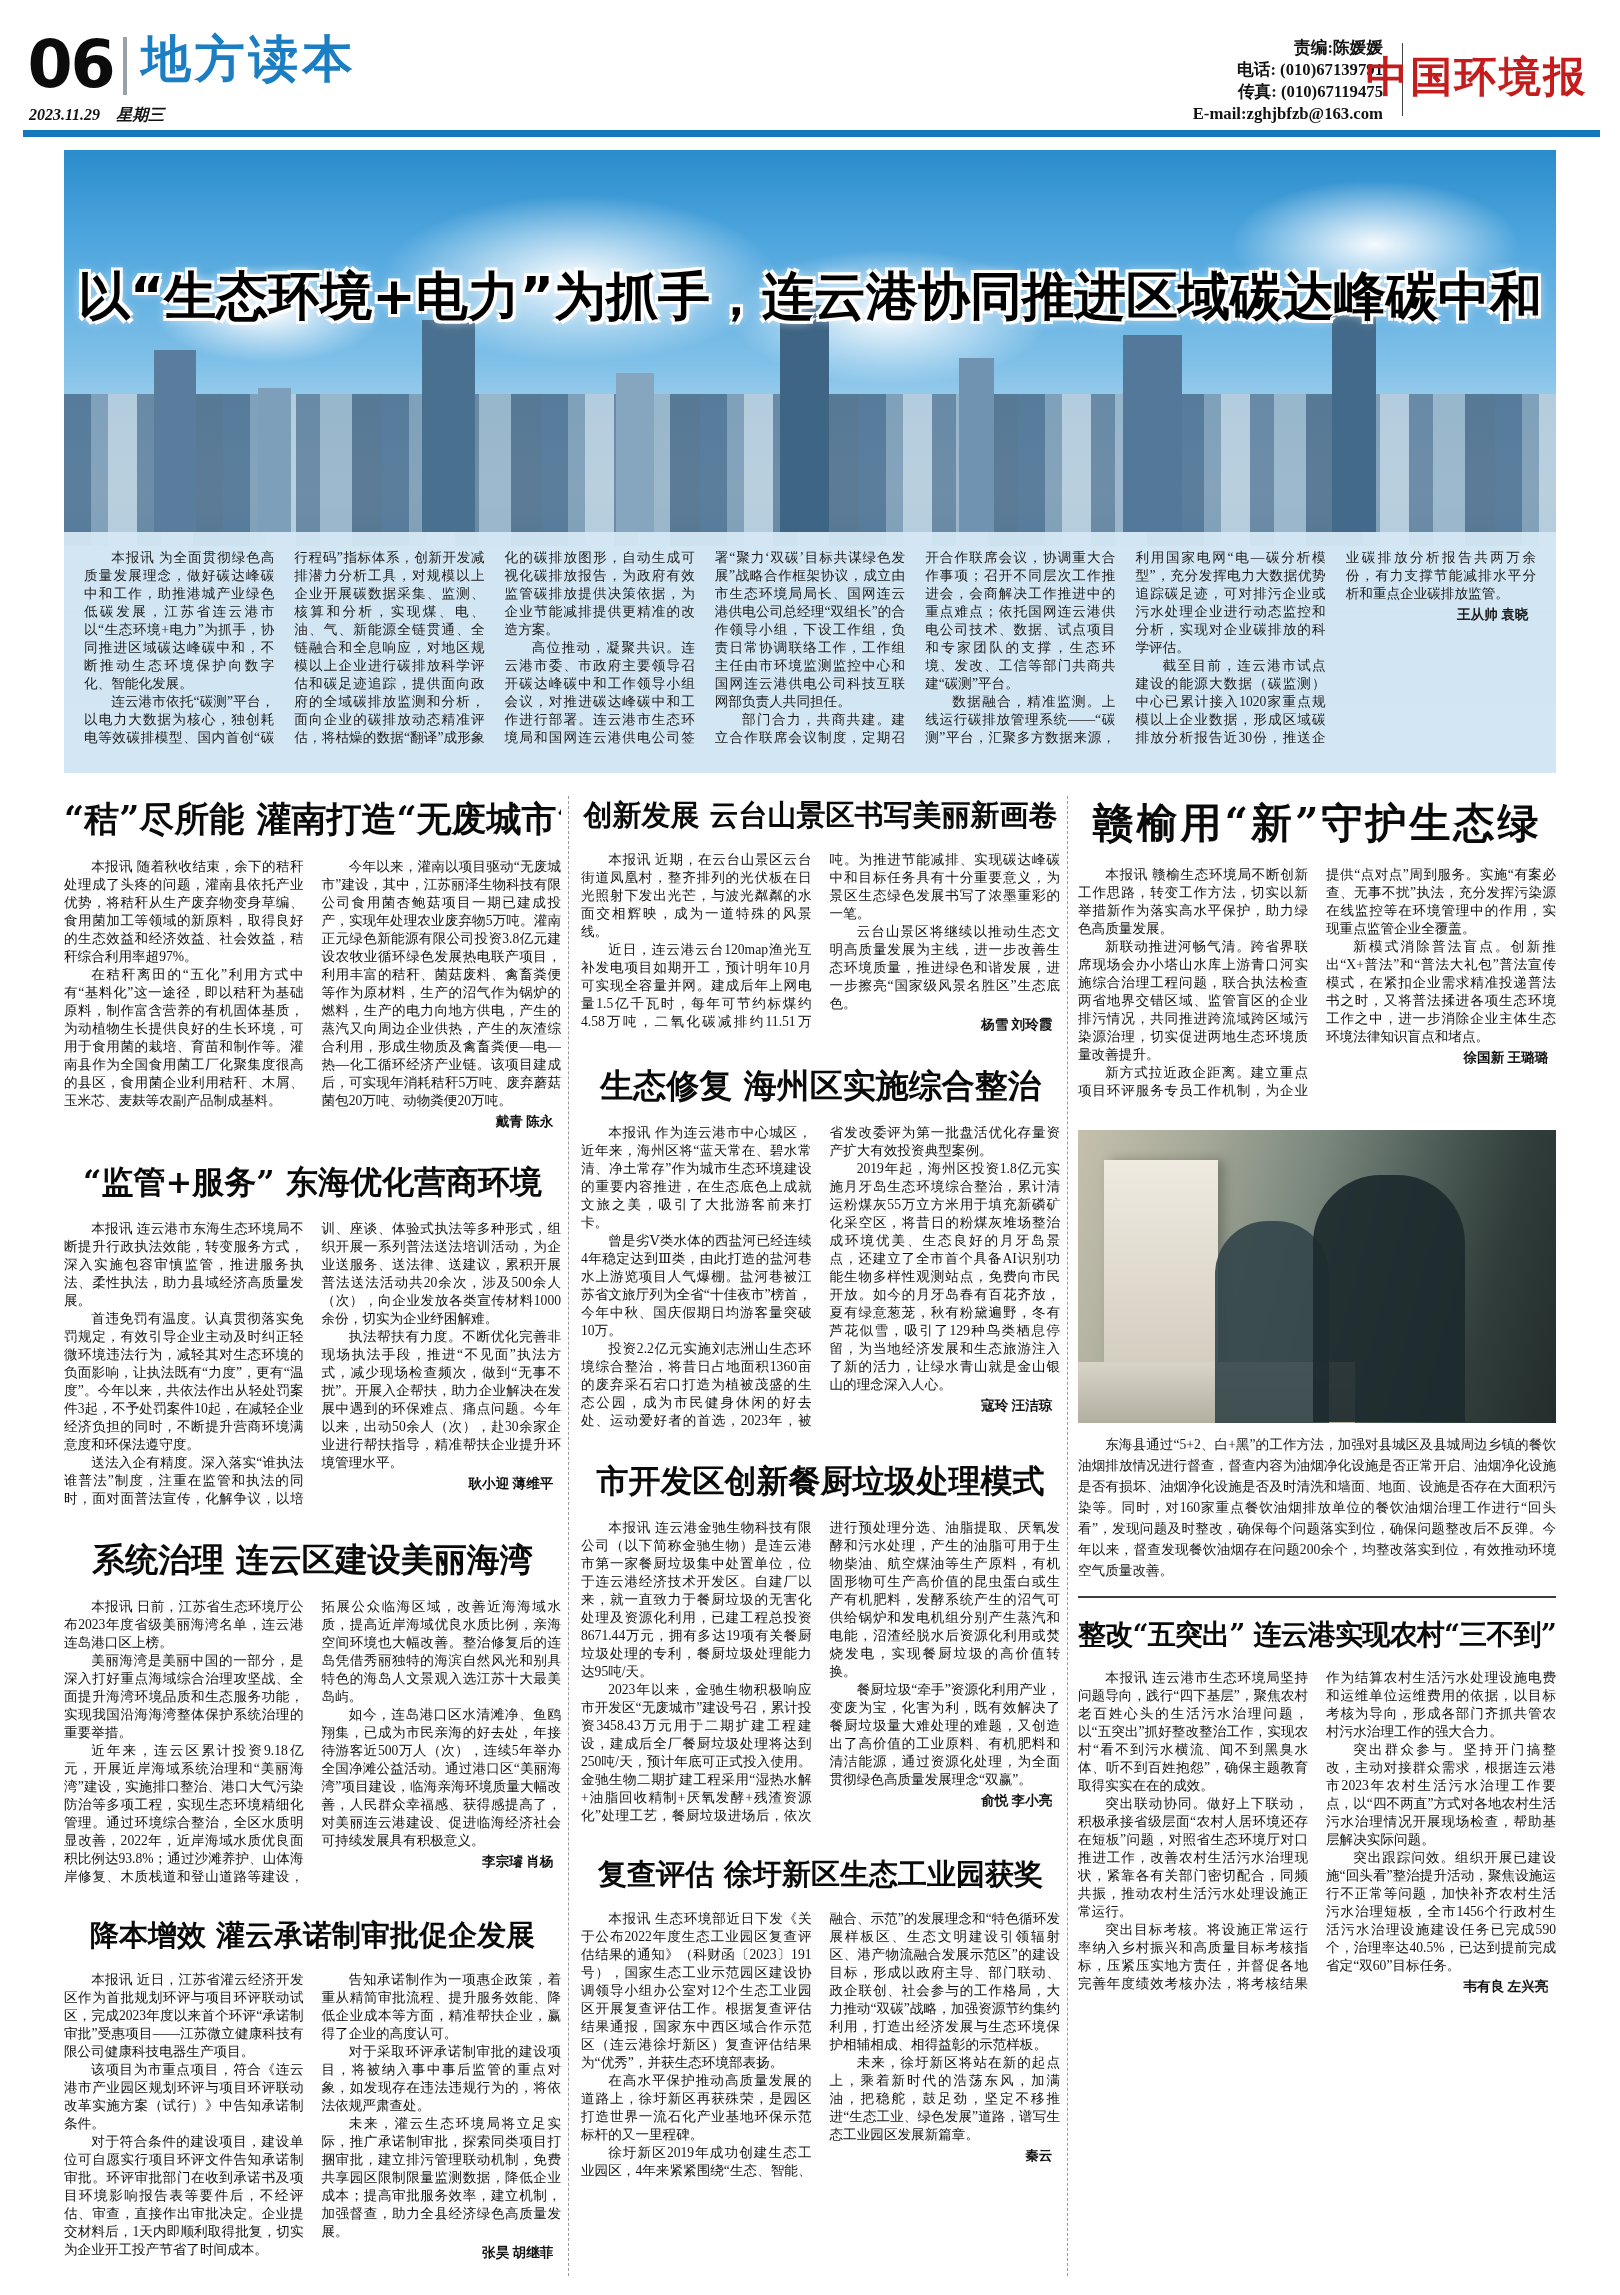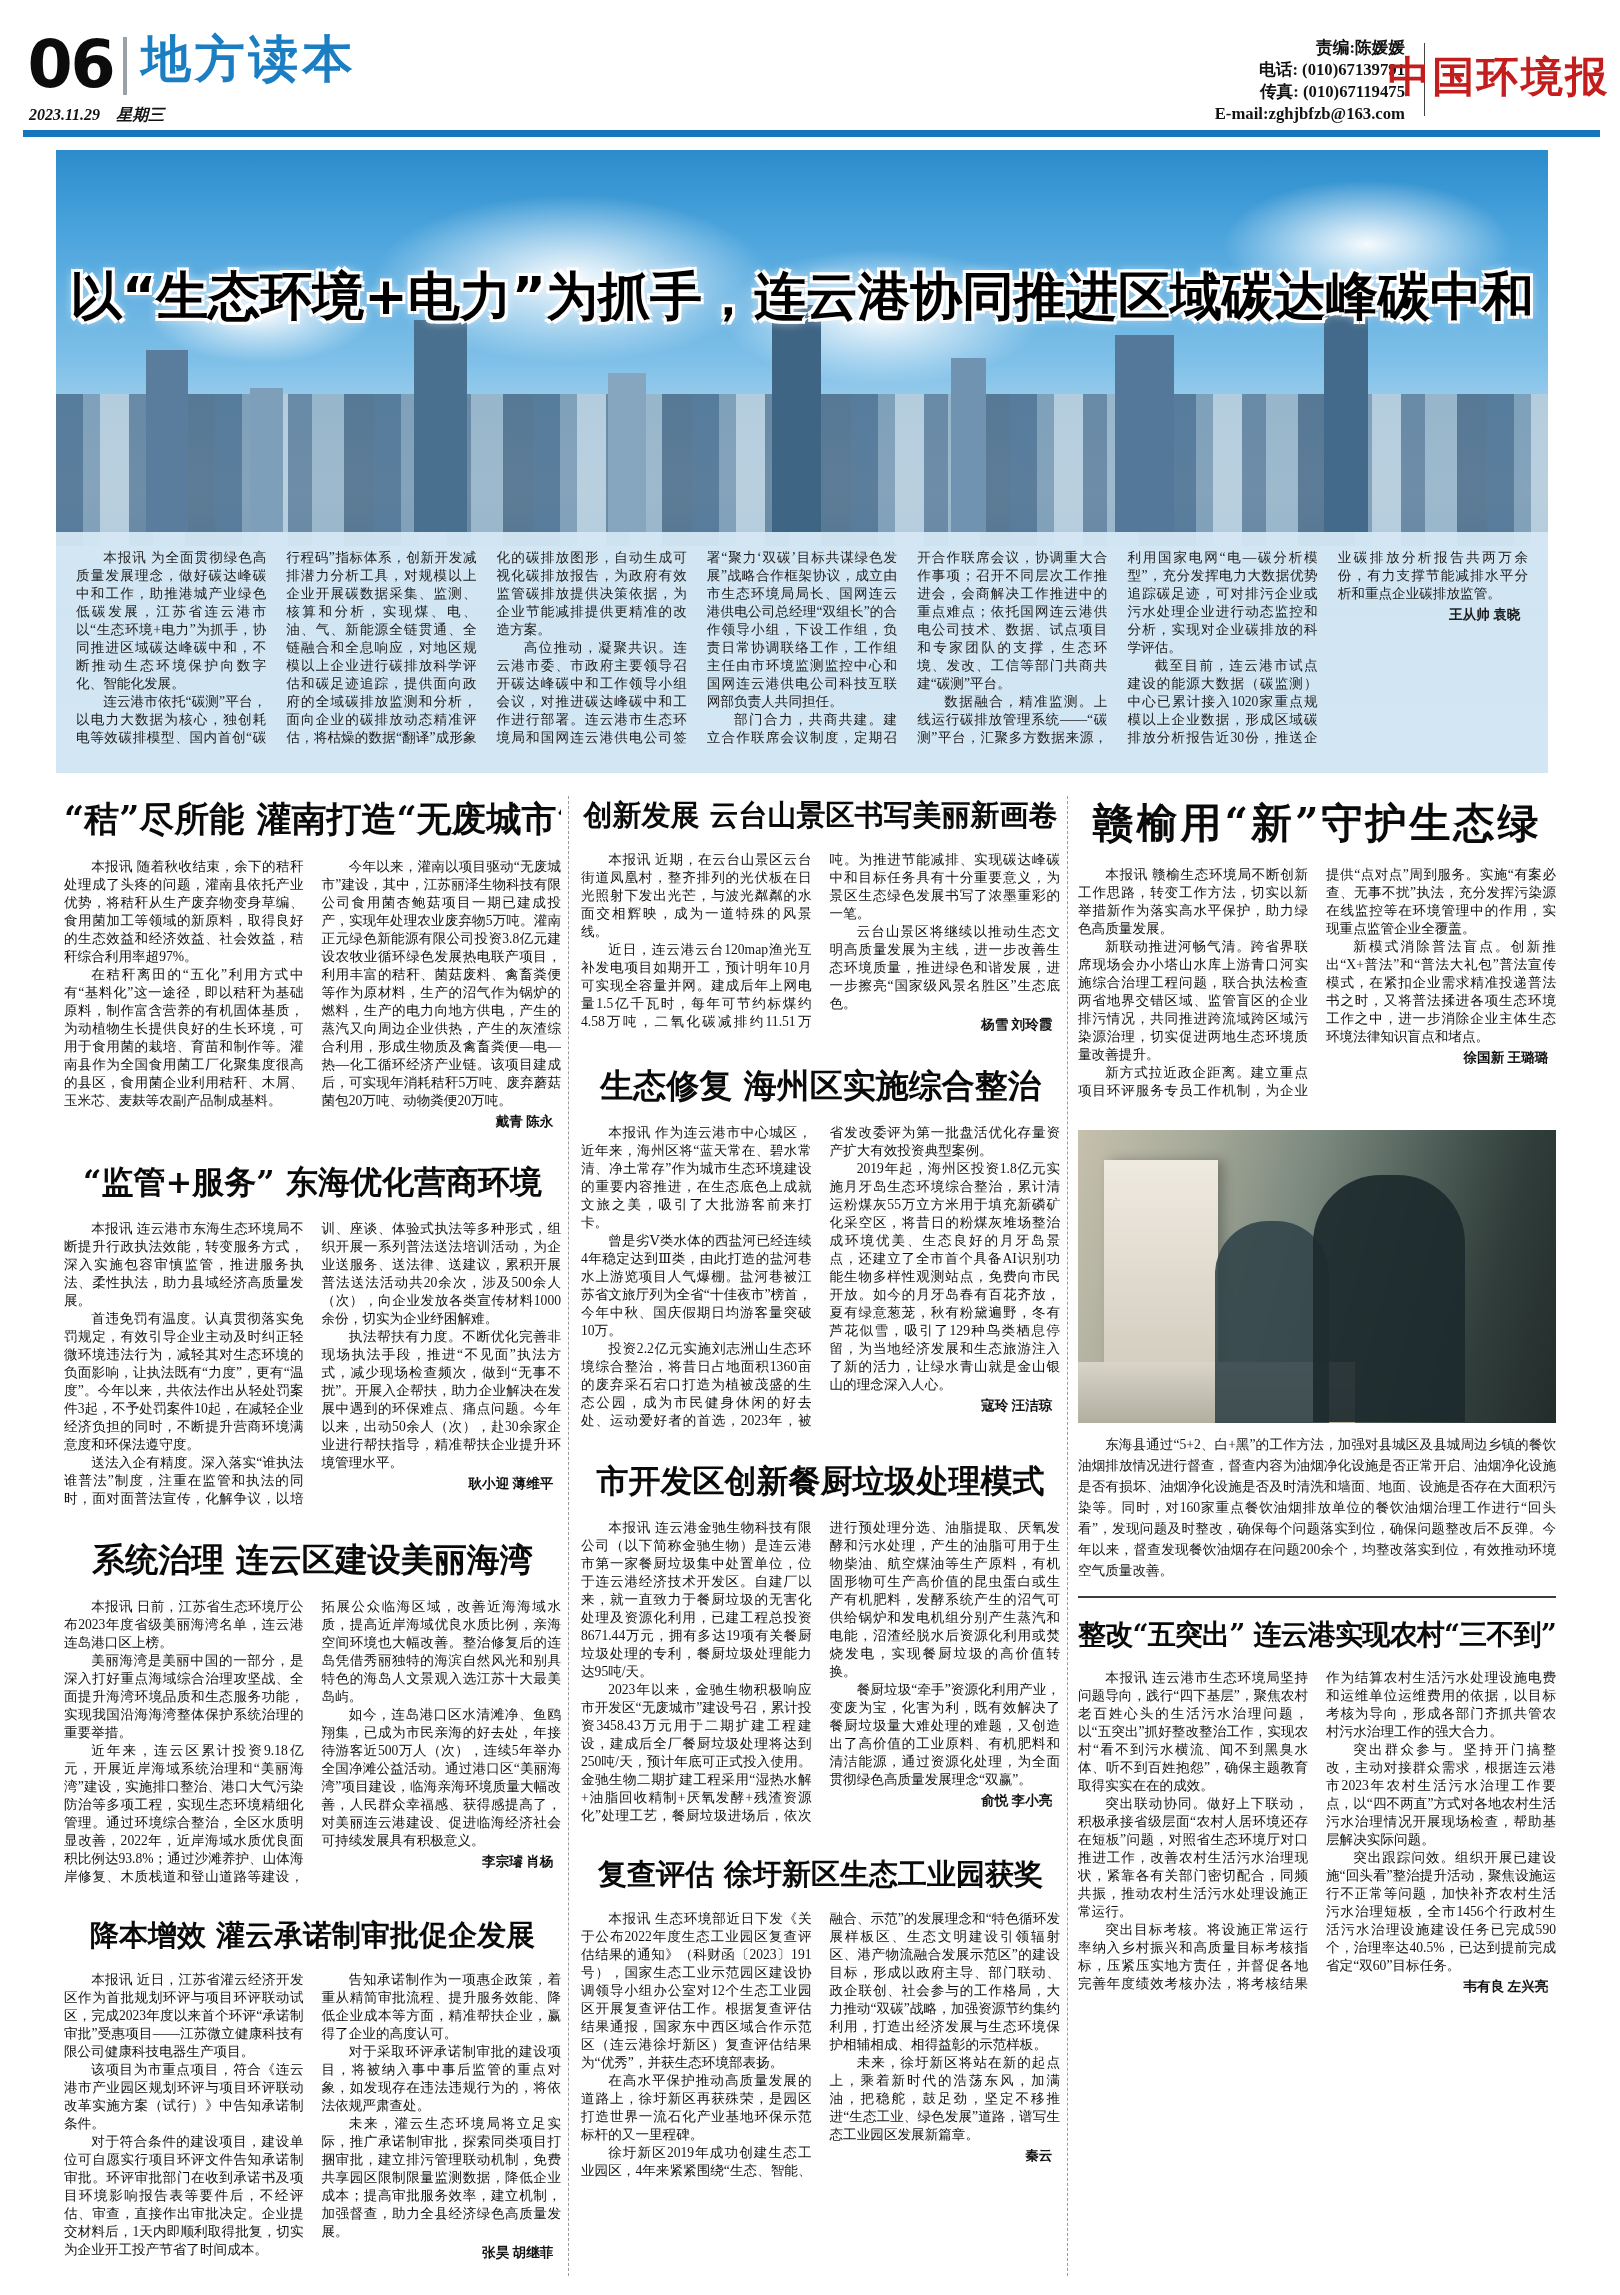--- a/index.html
+++ b/index.html
@@ -1,35 +1,35 @@
 <!DOCTYPE html>
 <html style="font-size:12px"><head>
 <meta charset="utf-8">
 <style>
   html,body{margin:0;padding:0;background:#e8e8e8;}
   .page{position:relative;width:1621px;height:2295px;background:#ffffff;overflow:hidden;
         font-family:"Liberation Serif","DejaVu Serif",serif;color:#121212;}
 
   
-  .hdr{position:absolute;left:23px;top:20px;right:10px;height:106px;}
+  .hdr{position:absolute;left:23px;top:20px;right:32px;height:106px;}
   .page-num{position:absolute;left:4.5px;top:12px;font-family:"DejaVu Sans","Liberation Sans",sans-serif;
             font-weight:900;font-size:65px;line-height:1;letter-spacing:-2.3px;color:#0c0c0c;}
   .hdr-rule{position:absolute;left:100px;top:16.7px;width:3.8px;height:58px;background:#9aa2a8;}
   .section-name{position:absolute;left:118px;top:13.6px;font-family:"DejaVu Sans","Liberation Sans",sans-serif;
             font-weight:900;font-size:50px;line-height:1;color:#1b7ec2;letter-spacing:3.8px;}
   .date-line{position:absolute;left:6px;top:85px;font-weight:700;font-size:16px;font-style:italic;}
   .date-line span{margin-right:12px;}
   .contacts{position:absolute;right:206px;top:16.7px;text-align:right;font-weight:700;font-size:16.7px;line-height:22px;}
   .hdr-vline{position:absolute;right:186px;top:23px;width:1.5px;height:73px;background:#444;}
   .masthead{position:absolute;right:1.5px;top:36px;font-family:"DejaVu Serif","Liberation Serif",serif;
             font-weight:900;font-size:42px;line-height:1;color:#c41d1d;letter-spacing:2.3px;}
   .blue-bar{position:absolute;left:23px;right:21px;top:130px;height:6.8px;background:#1477be;}
 
   
-  .hero{position:absolute;left:56px;top:150px;width:1492px;height:623px;overflow:hidden;}
+  .hero{position:absolute;left:64px;top:150px;width:1492px;height:623px;overflow:hidden;}
   .hero-photo{position:absolute;inset:0;
      background:linear-gradient(180deg,#2b8ccc 0%,#4da5dd 14%,#7fc0e8 34%,#b5daf0 48%,#cfe6f4 55%,#9cc6de 62%,#7fb2cf 74%,#a9c9db 100%);}
   .cloud{position:absolute;border-radius:50%;
      background:radial-gradient(closest-side,rgba(255,255,255,.95),rgba(255,255,255,0));}
   .cloud.c1{left:318px;top:45px;width:394px;height:167px;}
   .cloud.c2{left:667px;top:99px;width:318px;height:136px;}
   .cloud.c3{left:1167px;top:30px;width:288px;height:129px;}
   .cloud.c4{left:91px;top:114px;width:227px;height:99px;}
   .skyline{position:absolute;left:0;right:0;bottom:227px;height:152px;opacity:.9;
      background:repeating-linear-gradient(90deg,#4f7393 0 27px,#7d9cb5 27px 44px,#b7cddc 44px 73px,#63839f 73px 97px,#98b4c8 97px 129px,#50708c 129px 159px);}

